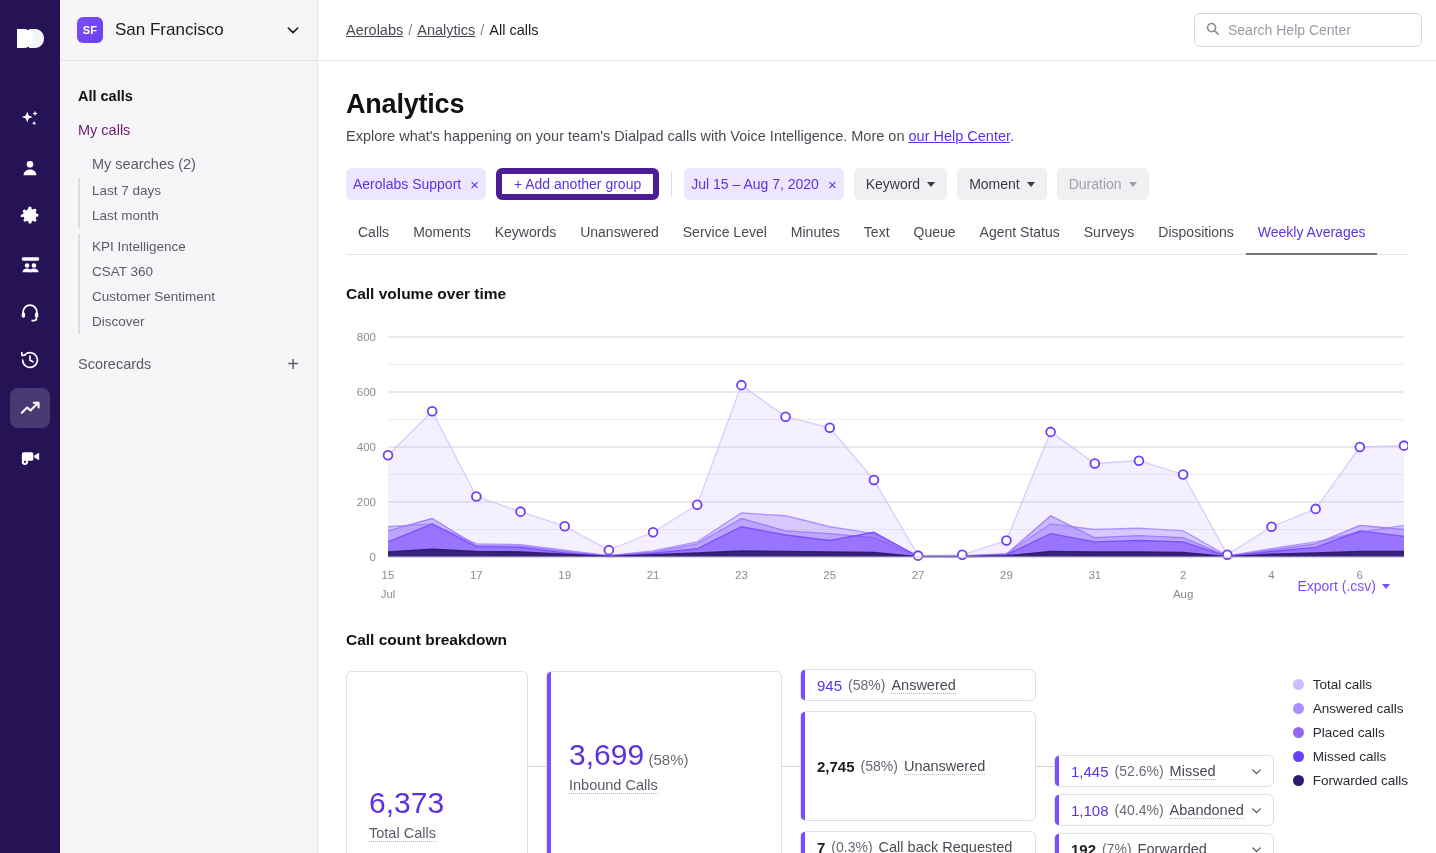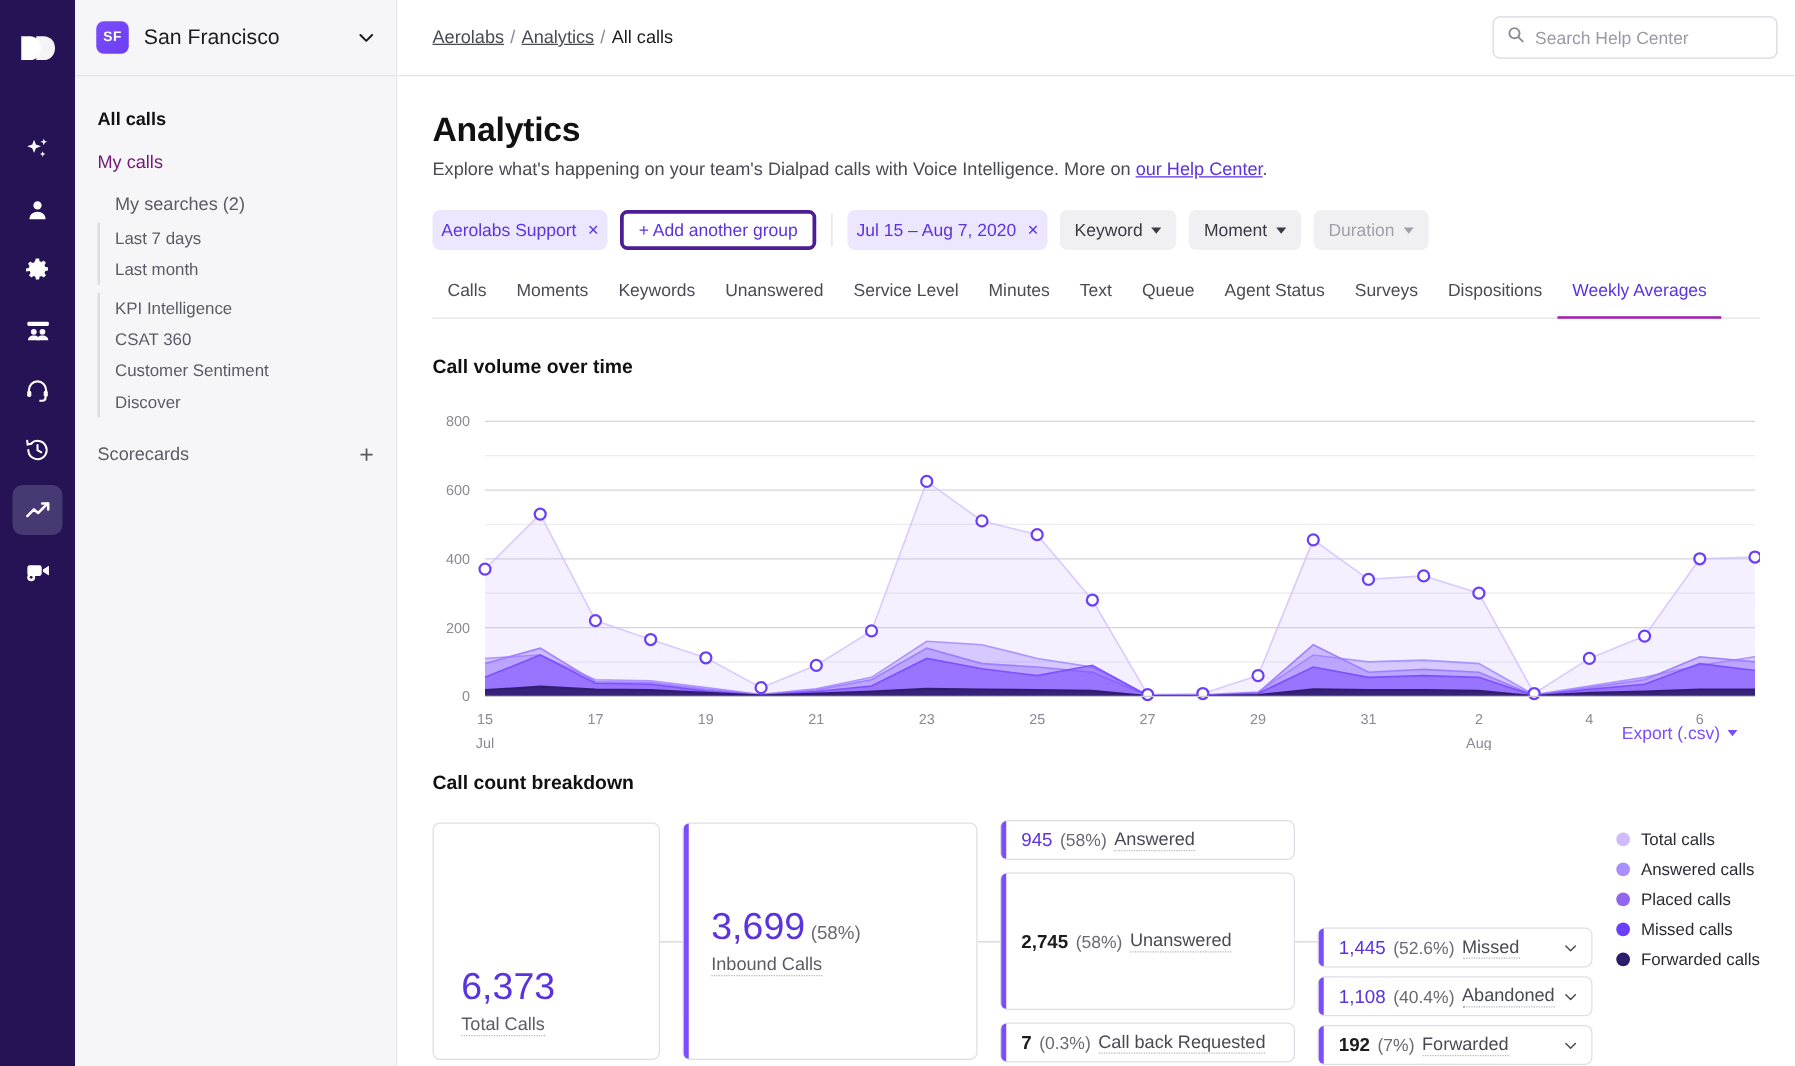--- a/index.html
+++ b/index.html
@@ -97,49 +97,49 @@
   .sub { font-size: 14.5px; color:#4a4a55; margin-top: 8px; }
   .sub a { color:#5b32e0; text-decoration: underline; }
 
   .filters { display:flex; align-items:center; gap: 10px; margin-top: 24px; }
   .chip {
     background:#ece7ff; color:#5b32e0; font-size:14px; border-radius:6px;
     height: 32px; display:flex; align-items:center; padding: 0 7px; gap:9px; cursor:pointer;
   }
   .chip .x { font-size:15px; color:#5b32e0; line-height:1; }
   .chip-outline {
-    border:3px solid #4c1d95; color:#5b32e0; background:#fff; font-size:14px;
+    border:6px solid #4c1d95; color:#5b32e0; background:#fff; font-size:14px;
     height:32px; border-radius:6px; display:flex; align-items:center; padding:0 12px; cursor:pointer;
   }
   .vdiv { width:1px; height:26px; background:#dedee5; margin: 0 2px; }
   .chip-grey {
     background:#f0f0f3; color:#3a3a44; font-size:14px; border-radius:6px;
     height:32px; display:flex; align-items:center; padding:0 12px; gap:7px; cursor:pointer;
   }
   .chip-grey.disabled { color:#a0a0aa; }
   .caret { width:0;height:0;border-left:4px solid transparent;border-right:4px solid transparent;border-top:5px solid currentColor; }
 
   .tabs {
     display:flex; gap: 0; margin-top: 24px; border-bottom:1px solid #e4e4e9;
   }
   .tab {
     font-size:14px; color:#4a4a55; padding: 0 12px 13px; cursor:pointer; white-space:nowrap;
   }
-  .tab.active { color:#5b32e0; border-bottom:2px solid #a21caf; margin-bottom:-1px; }
+  .tab.active { color:#5b32e0; border-bottom:2px solid #737373; margin-bottom:-1px; }
 
   .sect-title { font-size:15.5px; font-weight:700; color:#111; margin-top: 30px; }
 
   .chart-wrap { position:relative; margin-top: 22px; height: 275px; }
   .chart-wrap svg { display:block; }
   .export-link {
     position:absolute; right: 18px; bottom: 6px; color:#7c4dff; font-size:14px;
     display:flex; align-items:center; gap:6px; cursor:pointer;
   }
 
-  .sect-title2 { font-size:15.5px; font-weight:700; color:#111; margin-top: 18px; }
+  .sect-title2 { font-size:15.5px; font-weight:700; color:#111; margin-top: 31px; }
 
   .breakdown { display:flex; margin-top: 18px; gap:0; position:relative; }
   .bd-col { display:flex; flex-direction:column; justify-content:center; }
   .card {
     border:1px solid #dedee5; border-radius:6px; background:#fff; position:relative;
   }
   .card.accent::before {
     content:""; position:absolute; left:0; top:0; bottom:0; width:4px;
     background:#7c4dff; border-radius:6px 0 0 6px;
   }

